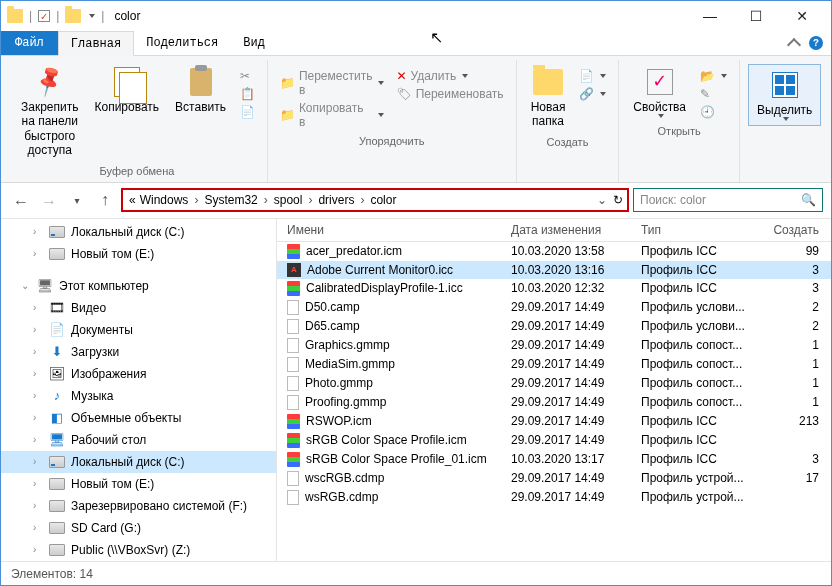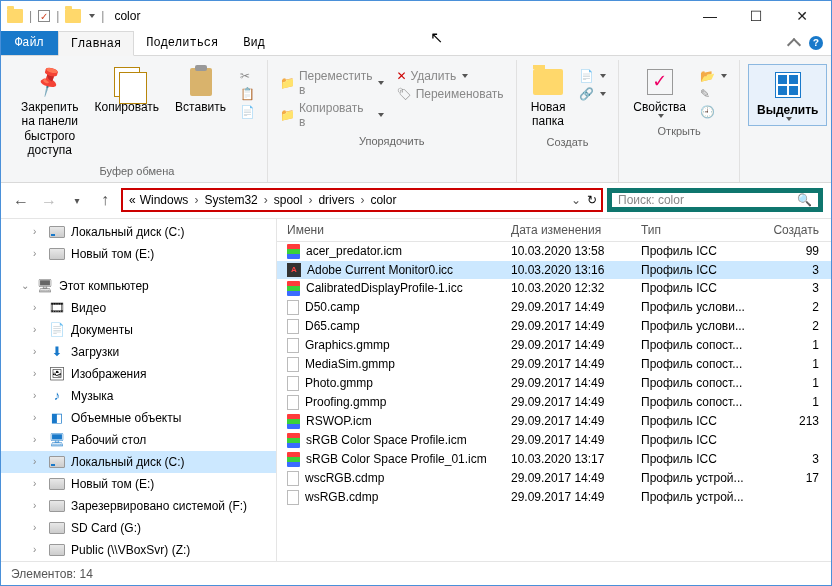--- a/index.html
+++ b/index.html
@@ -43,21 +43,21 @@
   .select-ico { width:26px;height:26px;border:1px solid #1979ca; background:#fff; display:grid; grid-template-columns:1fr 1fr; grid-template-rows:1fr 1fr; gap:2px; padding:2px;}
   .select-ico div{background:#1979ca;}
   .caret-down { display:inline-block; width:0; height:0; border-left:3px solid transparent; border-right:3px solid transparent; border-top:4px solid #555; margin-left:2px; vertical-align:middle;}
   
   .navbar { height:36px; display:flex; align-items:center; padding:4px 8px; gap:4px; background:#fff; border-bottom:1px solid #e5e5e5;}
   .nav-arrow { width:24px; height:24px; display:flex; align-items:center; justify-content:center; color:#555; font-size:16px;}
   .addrbar { flex:1; height:24px; border:2px solid #c00; display:flex; align-items:center; padding:0 4px; font-size:12px; background:#fff;}
   .addrbar .crumb { padding: 0 2px; }
   .addrbar .sep { padding: 0 4px; color:#555; }
   .addrbar .reload { margin-left:auto; padding:0 6px; color:#555; }
-  .searchbar { width:216px; height:24px; border:5px solid #0f766e; display:flex; align-items:center; padding:0 6px; color:#888;}
+  .searchbar { width:190px; height:24px; border:1px solid #0f766e; display:flex; align-items:center; padding:0 6px; color:#888;}
   .searchbar .mag { margin-left:auto; }
   
   .content { flex:1; display:flex; overflow:hidden; }
   .tree { width:276px; border-right:1px solid #e5e5e5; overflow-y:auto; padding:2px 0; }
   .tree-item { display:flex; align-items:center; gap:6px; padding:3px 0 3px 20px; }
   .tree-item.level1 { padding-left: 32px; }
   .tree-item.sel { background:#cce8ff; }
   .tree-item .expander { width:10px; color:#888; font-size:10px; }
   .tico { width:16px; height:16px; display:flex; align-items:center; justify-content:center; font-size:13px; }
   .disk-ico { width:16px; height:12px; border:1px solid #999; border-radius:1px; position:relative; background:linear-gradient(#e8e8e8,#ccc);}
@@ -225,21 +225,21 @@
           <div class="ribbon-item">
               <span>🕘</span>
             </div>
         </div>
       </div>
       <div class="ribbon-group-label">Открыть</div>
     </div>
 
     <div class="ribbon-group">
       <div class="row">
-        <div class="ribbon-big" style="border:1px solid #8cb8e0; background:#e8f1fb; padding:4px 8px;font-weight:bold;">
+        <div class="ribbon-big" style="border:1px solid #8cb8e0; background:#e8f1fb; padding:4px 8px;">
           <div class="ico">
               <div class="select-ico">
                 <div></div>
                 <div></div>
                 <div></div>
                 <div></div>
               </div>
             </div>
           <span>Выделить</span>
           <span class="caret-down"></span>

